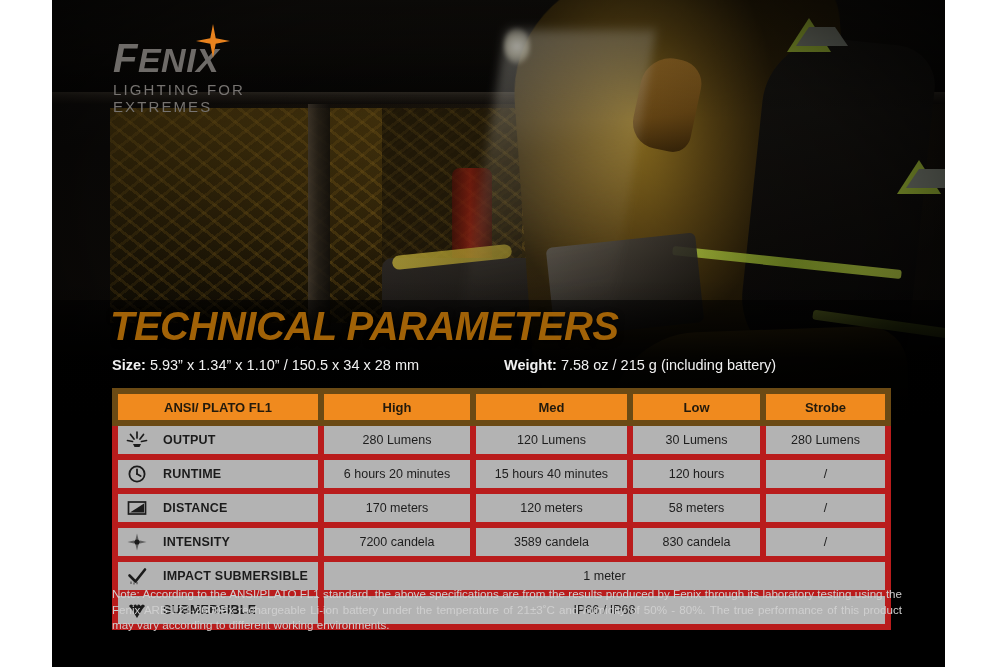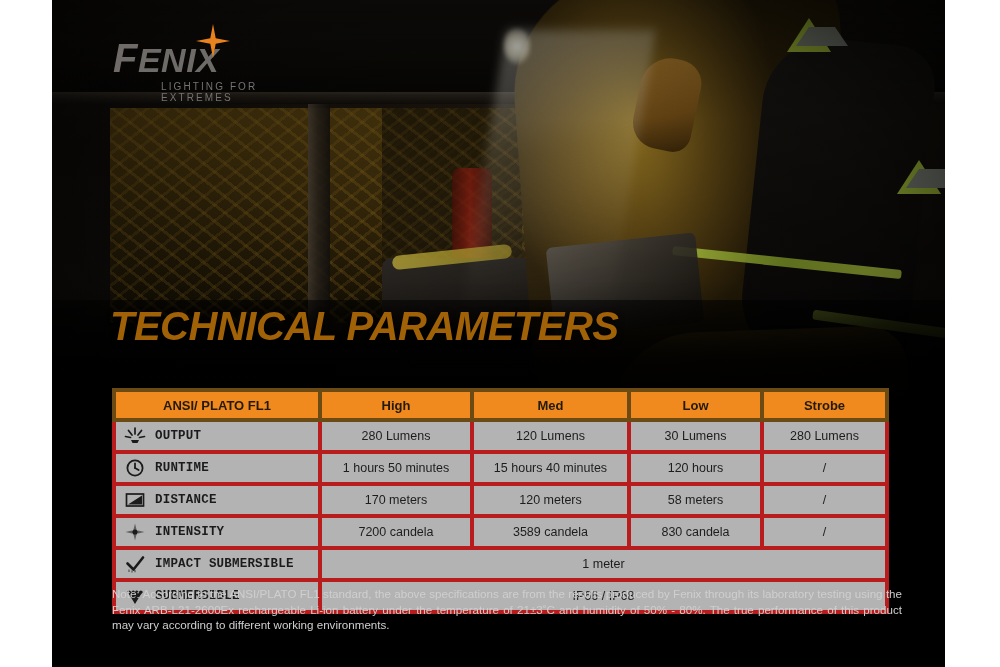--- a/index.html
+++ b/index.html
@@ -148,21 +148,21 @@
     background:#e8821e;
     clip-path:polygon(50% 0%,58% 42%,100% 50%,58% 58%,50% 100%,42% 58%,0% 50%,42% 42%);
   }
   #logo-word{
     font-family:"Liberation Sans",sans-serif;
     font-size:34px;font-weight:bold;font-style:italic;letter-spacing:.5px;
     color:#6e6b68;line-height:1;
   }
   #logo-word .cap{font-size:40px;}
   #logo-sub{
-    margin-top:3px;font-size:10px;letter-spacing:2.1px;color:#767370;font-weight:normal;margin-left:48px;
+    margin-top:3px;font-size:15px;letter-spacing:2.1px;color:#767370;font-weight:normal;
   }
 
   
   #title{
     position:absolute;left:110px;top:306px;
     font-size:40px;font-weight:bold;font-style:italic;color:#a16207;
     letter-spacing:-.5px;line-height:1;white-space:nowrap;
     text-shadow:0 2px 6px rgba(0,0,0,.85);
   }
 
@@ -179,33 +179,33 @@
     border-collapse:collapse;table-layout:fixed;
     font-size:12.5px;color:#1d1d1d;
   }
   #spec col.c0{width:206px;}
   #spec col.c1{width:152px;}
   #spec col.c2{width:157px;}
   #spec col.c3{width:133px;}
   #spec col.c4{width:125px;}
 
   #spec th,#spec td{
-    border:4px solid #b91c1c;
+    border:6px solid #b91c1c;
     height:28px;padding:0 6px;text-align:center;vertical-align:middle;
     background:#b3b3b3;
   }
   #spec thead th{
     background:#f08a1e;color:#231a0c;font-weight:bold;font-size:13px;
     border-color:#6b4a14;height:26px;
   }
   #spec td.label{
     text-align:left;font-weight:bold;font-size:12.5px;color:#1b1b1b;
     padding-left:8px;letter-spacing:.2px;
   }
-  #spec td.label .lbltxt{display:inline-block;vertical-align:middle;margin-left:9px;font-family:Liberation Mono, monospace;}
+  #spec td.label .lbltxt{display:inline-block;vertical-align:middle;margin-left:15px;}
   .ico{display:inline-block;vertical-align:middle;width:22px;height:20px;}
   .ico svg{display:block;}
 
   
   #note{
     position:absolute;left:112px;top:586px;width:790px;
     color:#cfcfcf;font-size:11.6px;line-height:15.6px;text-align:justify;
   }
 </style>
 </head>
@@ -247,20 +247,28 @@
   <div id="logo">
     <div id="logo-star"></div>
     <div id="logo-word">
       <span class="cap">F</span><span>ENIX</span>
     </div>
     <div id="logo-sub">LIGHTING FOR EXTREMES</div>
   </div>
 
   <div id="title">TECHNICAL PARAMETERS</div>
 
+  <div id="sizeline">
+    <span class="k">Size:</span>
+    <span>5.93” x 1.34” x 1.10” / 150.5 x 34 x 28 mm</span>
+    <span class="weight">
+      <span class="k">Weight:</span>
+      <span>7.58 oz / 215 g (including battery)</span>
+    </span>
+  </div>
 
   <table id="spec">
     <colgroup>
       <col class="c0">
         <col class="c1">
         <col class="c2">
         <col class="c3">
         <col class="c4">
     </colgroup>
     <thead>
@@ -298,21 +306,21 @@
       <tr>
         <td class="label">
           <span class="ico">
             <svg viewBox="0 0 22 20" width="22" height="20">
               <circle cx="11" cy="10" r="7.6" fill="none" stroke="#1b1b1b" stroke-width="1.8"></circle>
               <line x1="11" y1="10" x2="11" y2="5.4" stroke="#1b1b1b" stroke-width="1.8" stroke-linecap="round"></line>
               <line x1="11" y1="10" x2="14.6" y2="12" stroke="#1b1b1b" stroke-width="1.8" stroke-linecap="round"></line>
             </svg>
           </span><span class="lbltxt">RUNTIME</span>
         </td>
-        <td>1 hours 50 minutes</td>
+        <td>6 hours 20 minutes</td>
         <td>15 hours 40 minutes</td>
         <td>120 hours</td>
         <td>/</td>
       </tr>
 
       <tr>
         <td class="label">
           <span class="ico">
             <svg viewBox="0 0 22 20" width="22" height="20">
               <rect x="2.5" y="4" width="17" height="12" fill="none" stroke="#1b1b1b" stroke-width="1.7"></rect>

